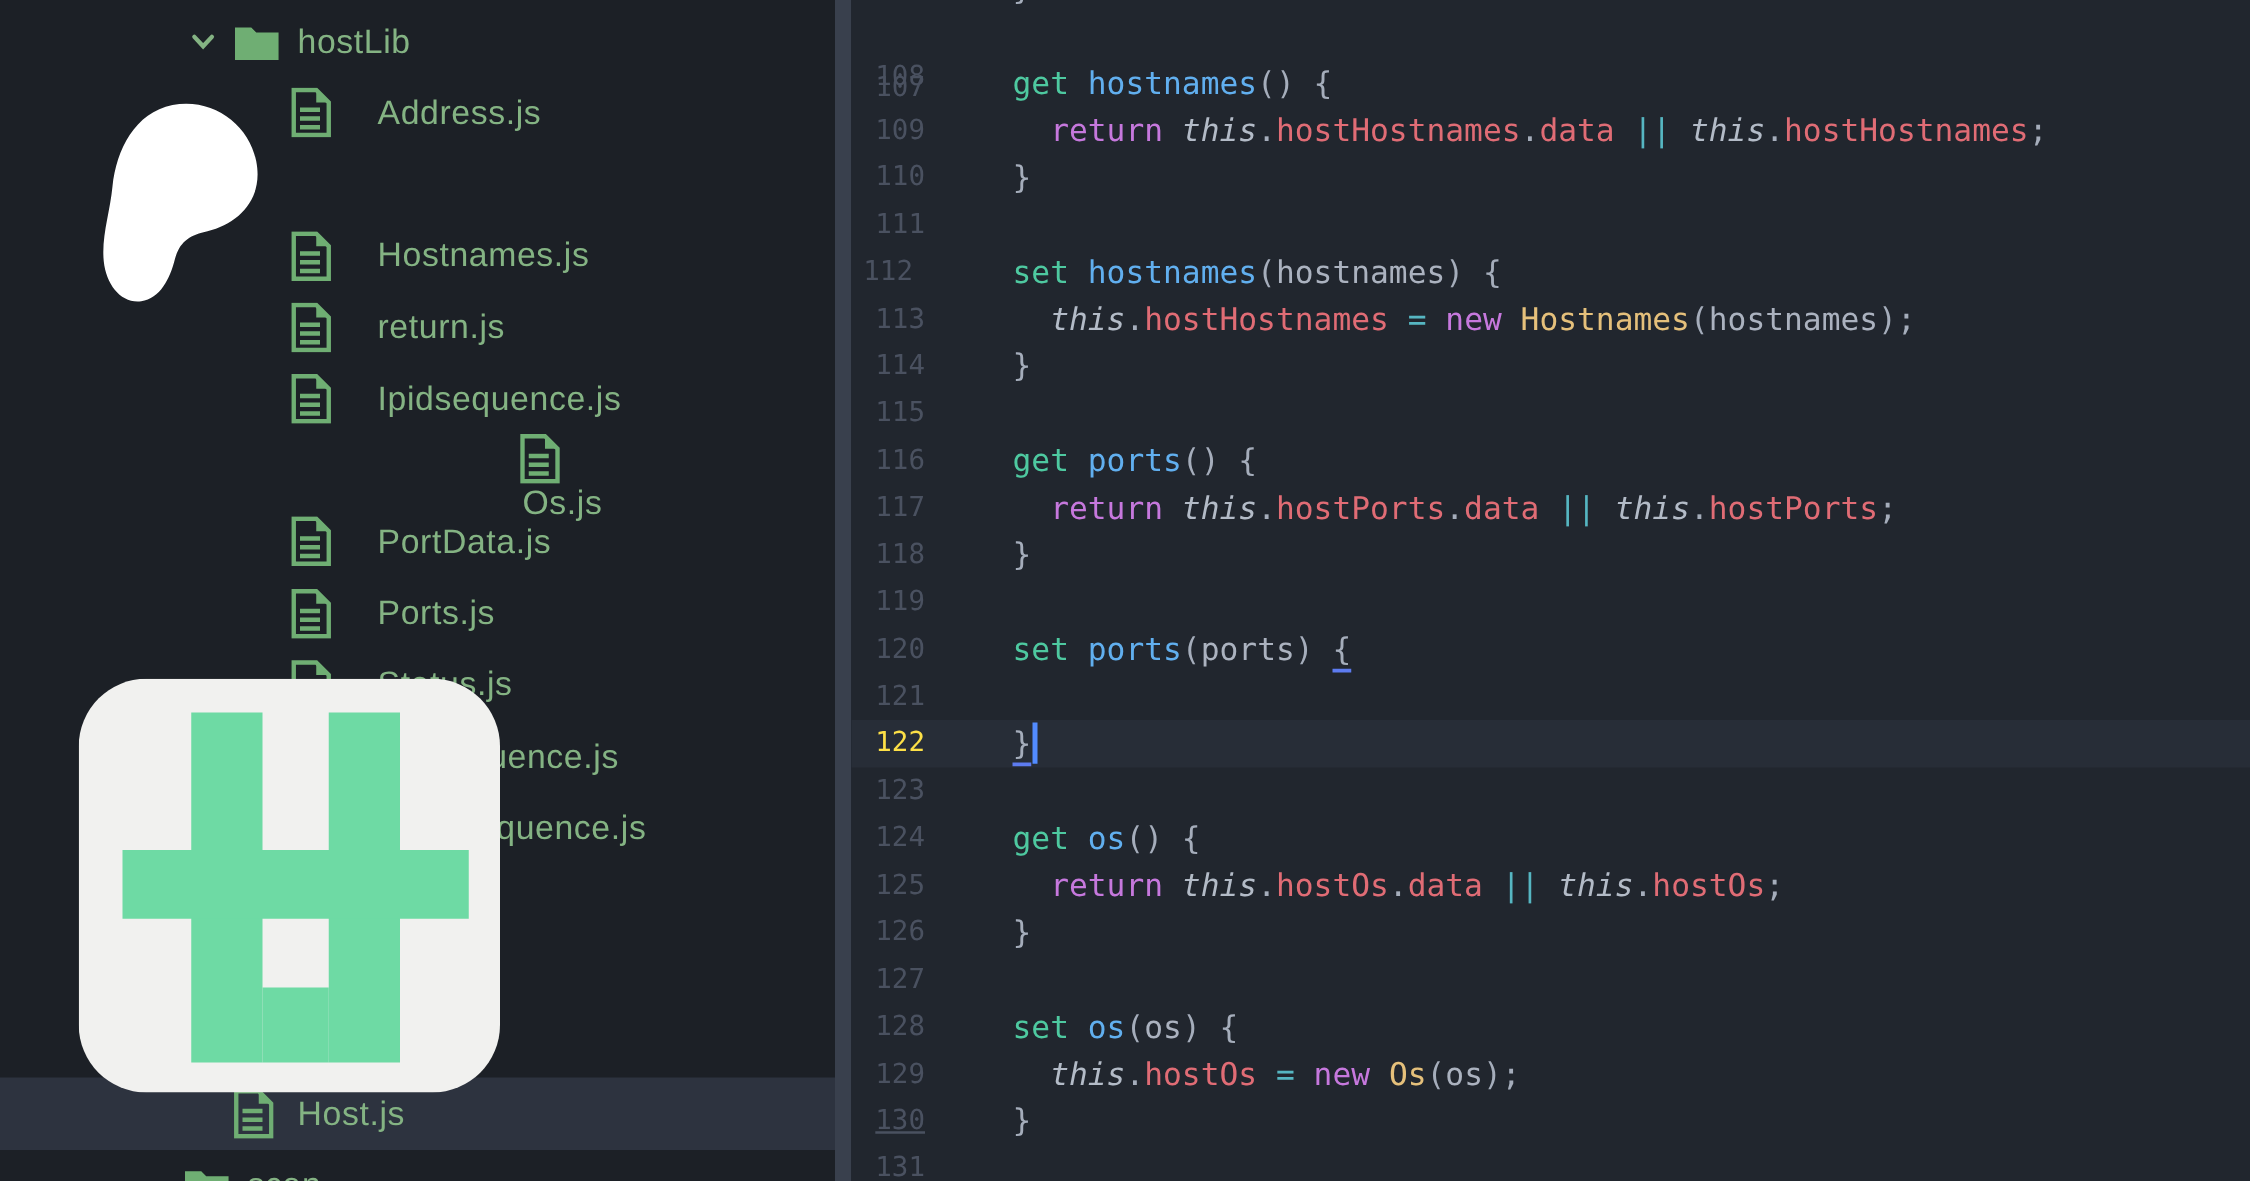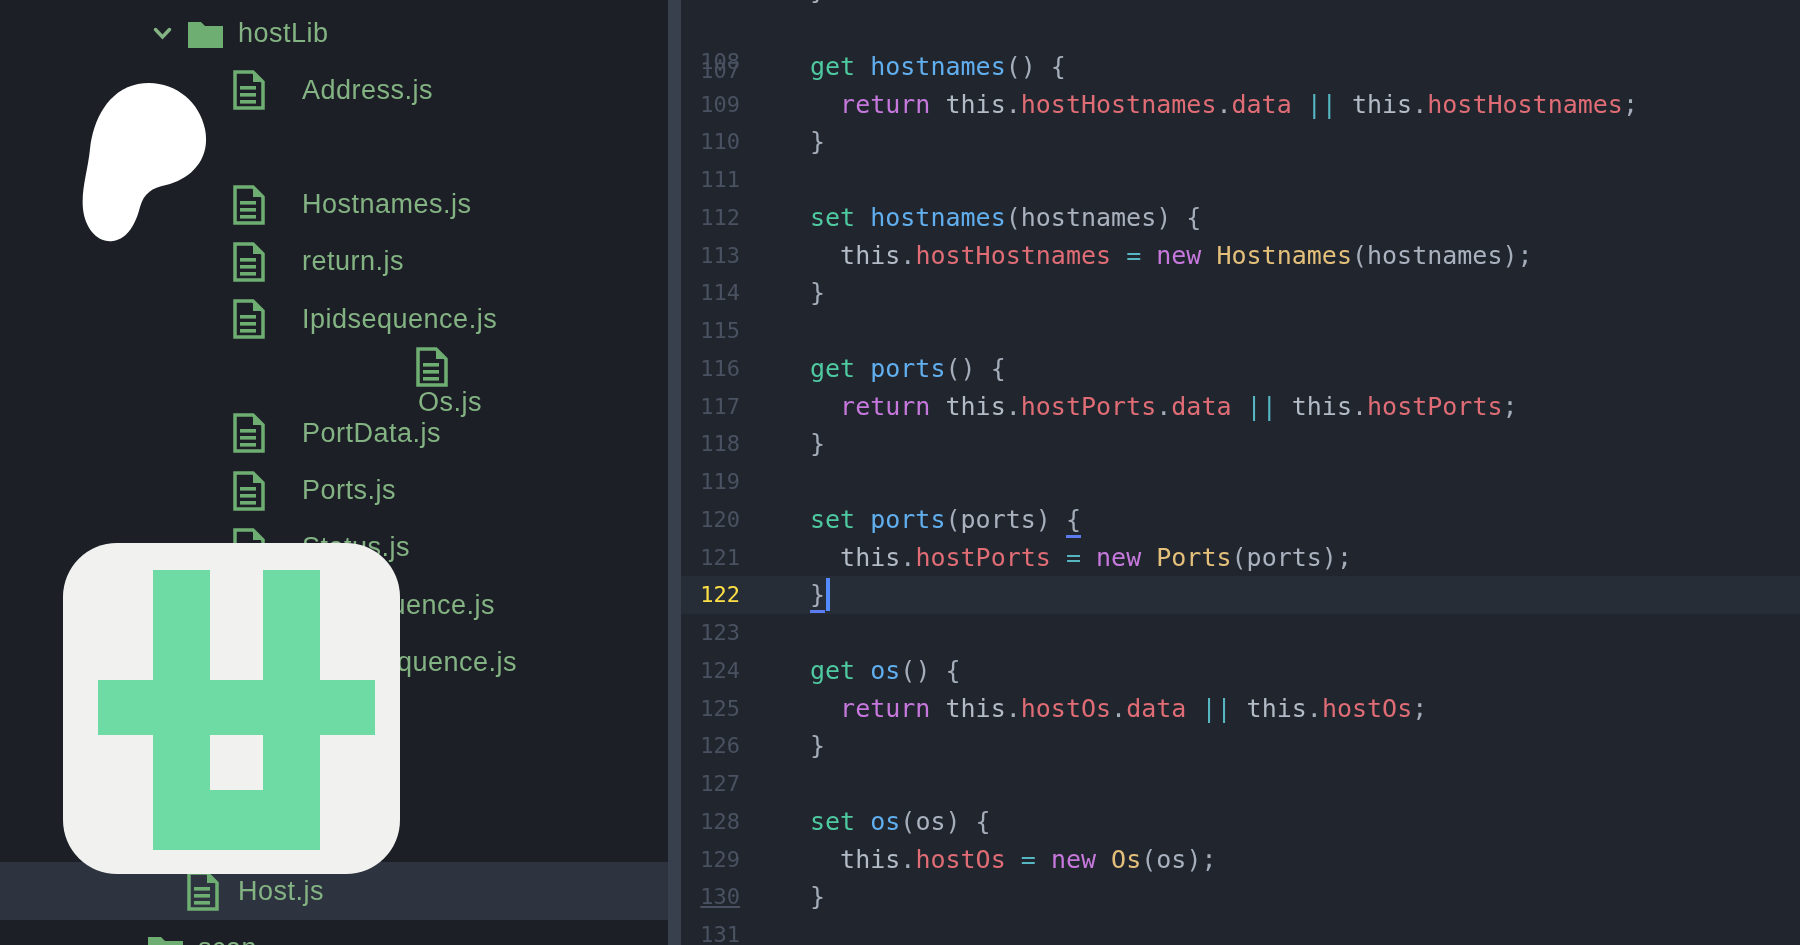--- a/index.html
+++ b/index.html
@@ -25,21 +25,21 @@
   .gutter-num{position:absolute;left:0;width:59px;height:38px;line-height:38px;text-align:right;
           font-size:22px;color:#4a5160;}
   .gutter-num.active{color:#fde047;}
   .cline{position:absolute;left:129px;height:38px;line-height:38px;font-size:25px;white-space:pre;}
   .activeline{position:absolute;left:0;right:0;height:38px;background:rgba(140,165,210,0.06);}
   .cursor{position:absolute;width:4px;height:33px;background:#528bff;}
   
   .kw {color:var(--c-kw);}           
   .kw2{color:var(--c-kw2);}          
   .fn {color:var(--c-fn);}           
-  .th {color:var(--c-th);} 
+  .th {color:var(--c-th);font-style:italic;} 
   .pr {color:var(--c-pr);}           
   .op {color:var(--c-op);}           
   .cl {color:var(--c-cl);}           
   .pm {color:var(--c-pm);}           
   .pu {color:var(--c-pu);}           
   .mb {color:var(--c-pu);border-bottom:3px solid #5d7bf0;padding-bottom:1px;} 
   
   .blob-logo{position:absolute;left:80px;top:82px;}
   .hash-logo{position:absolute;left:63px;top:543px;}
 </style>
@@ -180,38 +180,37 @@
     <div class="activeline" style="top: 576.25px;"></div>
     <div class="cline" style="top: -27.75px;"><span class="pu">}</span></div>
     <div class="gutter-num" style="top: 16px; margin-top: 36px;">107</div>
     <div class="gutter-num" style="top: 43px;">108</div>
     <div class="cline" style="top: 47.75px;"><span class="kw">get</span><span class="pu"> </span><span class="fn">hostnames</span><span class="pu">() {</span></div>
     <div class="gutter-num" style="top: 85.5px;">109</div>
     <div class="cline" style="top: 85.5px;"><span class="pu">  </span><span class="kw2">return</span><span class="pu"> </span><span class="th">this</span><span class="pu">.</span><span class="pr">hostHostnames</span><span class="pu">.</span><span class="pr">data</span><span class="pu"> </span><span class="op">||</span><span class="pu"> </span><span class="th">this</span><span class="pu">.</span><span class="pr">hostHostnames</span><span class="pu">;</span></div>
     <div class="gutter-num" style="top: 123.25px;">110</div>
     <div class="cline" style="top: 123.25px;"><span class="pu">}</span></div>
     <div class="gutter-num" style="top: 161px;">111</div>
-    <div class="gutter-num" style="top: 198.75px;">112</div>
+    <div class="gutter-num" style="top: 198.75px; text-align: center;">112</div>
     <div class="cline" style="top: 198.75px;"><span class="kw">set</span><span class="pu"> </span><span class="fn">hostnames</span><span class="pu">(</span><span class="pm">hostnames</span><span class="pu">) {</span></div>
     <div class="gutter-num" style="top: 236.5px;">113</div>
     <div class="cline" style="top: 236.5px;"><span class="pu">  </span><span class="th">this</span><span class="pu">.</span><span class="pr">hostHostnames</span><span class="pu"> </span><span class="op">=</span><span class="pu"> </span><span class="kw2">new</span><span class="pu"> </span><span class="cl">Hostnames</span><span class="pu">(</span><span class="pm">hostnames</span><span class="pu">);</span></div>
     <div class="gutter-num" style="top: 274.25px;">114</div>
     <div class="cline" style="top: 274.25px;"><span class="pu">}</span></div>
     <div class="gutter-num" style="top: 312px;">115</div>
     <div class="gutter-num" style="top: 349.75px;">116</div>
     <div class="cline" style="top: 349.75px;"><span class="kw">get</span><span class="pu"> </span><span class="fn">ports</span><span class="pu">() {</span></div>
     <div class="gutter-num" style="top: 387.5px;">117</div>
     <div class="cline" style="top: 387.5px;"><span class="pu">  </span><span class="kw2">return</span><span class="pu"> </span><span class="th">this</span><span class="pu">.</span><span class="pr">hostPorts</span><span class="pu">.</span><span class="pr">data</span><span class="pu"> </span><span class="op">||</span><span class="pu"> </span><span class="th">this</span><span class="pu">.</span><span class="pr">hostPorts</span><span class="pu">;</span></div>
     <div class="gutter-num" style="top: 425.25px;">118</div>
     <div class="cline" style="top: 425.25px;"><span class="pu">}</span></div>
     <div class="gutter-num" style="top: 463px;">119</div>
     <div class="gutter-num" style="top: 500.75px;">120</div>
     <div class="cline" style="top: 500.75px;"><span class="kw">set</span><span class="pu"> </span><span class="fn">ports</span><span class="pu">(</span><span class="pm">ports</span><span class="pu">) </span><span class="mb">{</span></div>
     <div class="gutter-num" style="top: 538.5px;">121</div>
-    <div class="cline" style="top: 538.5px;"><span class="pu">  </span><span class="th">this</span><span class="pu">.</span><span class="pr">hostPorts</span><span class="pu"> </span><span class="op">=</span><span class="pu"> </span><span class="kw2">new</span><span class="pu"> </span><span class="cl">Ports</span><span class="pu">(</span><span class="pm">ports</span><span class="pu">);</span></div>
     <div class="gutter-num active" style="top: 576.25px;">122</div>
     <div class="cline" style="top: 576.25px;"><span class="mb">}</span></div>
     <div class="gutter-num" style="top: 614px;">123</div>
     <div class="gutter-num" style="top: 651.75px;">124</div>
     <div class="cline" style="top: 651.75px;"><span class="kw">get</span><span class="pu"> </span><span class="fn">os</span><span class="pu">() {</span></div>
     <div class="gutter-num" style="top: 689.5px;">125</div>
     <div class="cline" style="top: 689.5px;"><span class="pu">  </span><span class="kw2">return</span><span class="pu"> </span><span class="th">this</span><span class="pu">.</span><span class="pr">hostOs</span><span class="pu">.</span><span class="pr">data</span><span class="pu"> </span><span class="op">||</span><span class="pu"> </span><span class="th">this</span><span class="pu">.</span><span class="pr">hostOs</span><span class="pu">;</span></div>
     <div class="gutter-num" style="top: 727.25px;">126</div>
     <div class="cline" style="top: 727.25px;"><span class="pu">}</span></div>
     <div class="gutter-num" style="top: 765px;">127</div>

